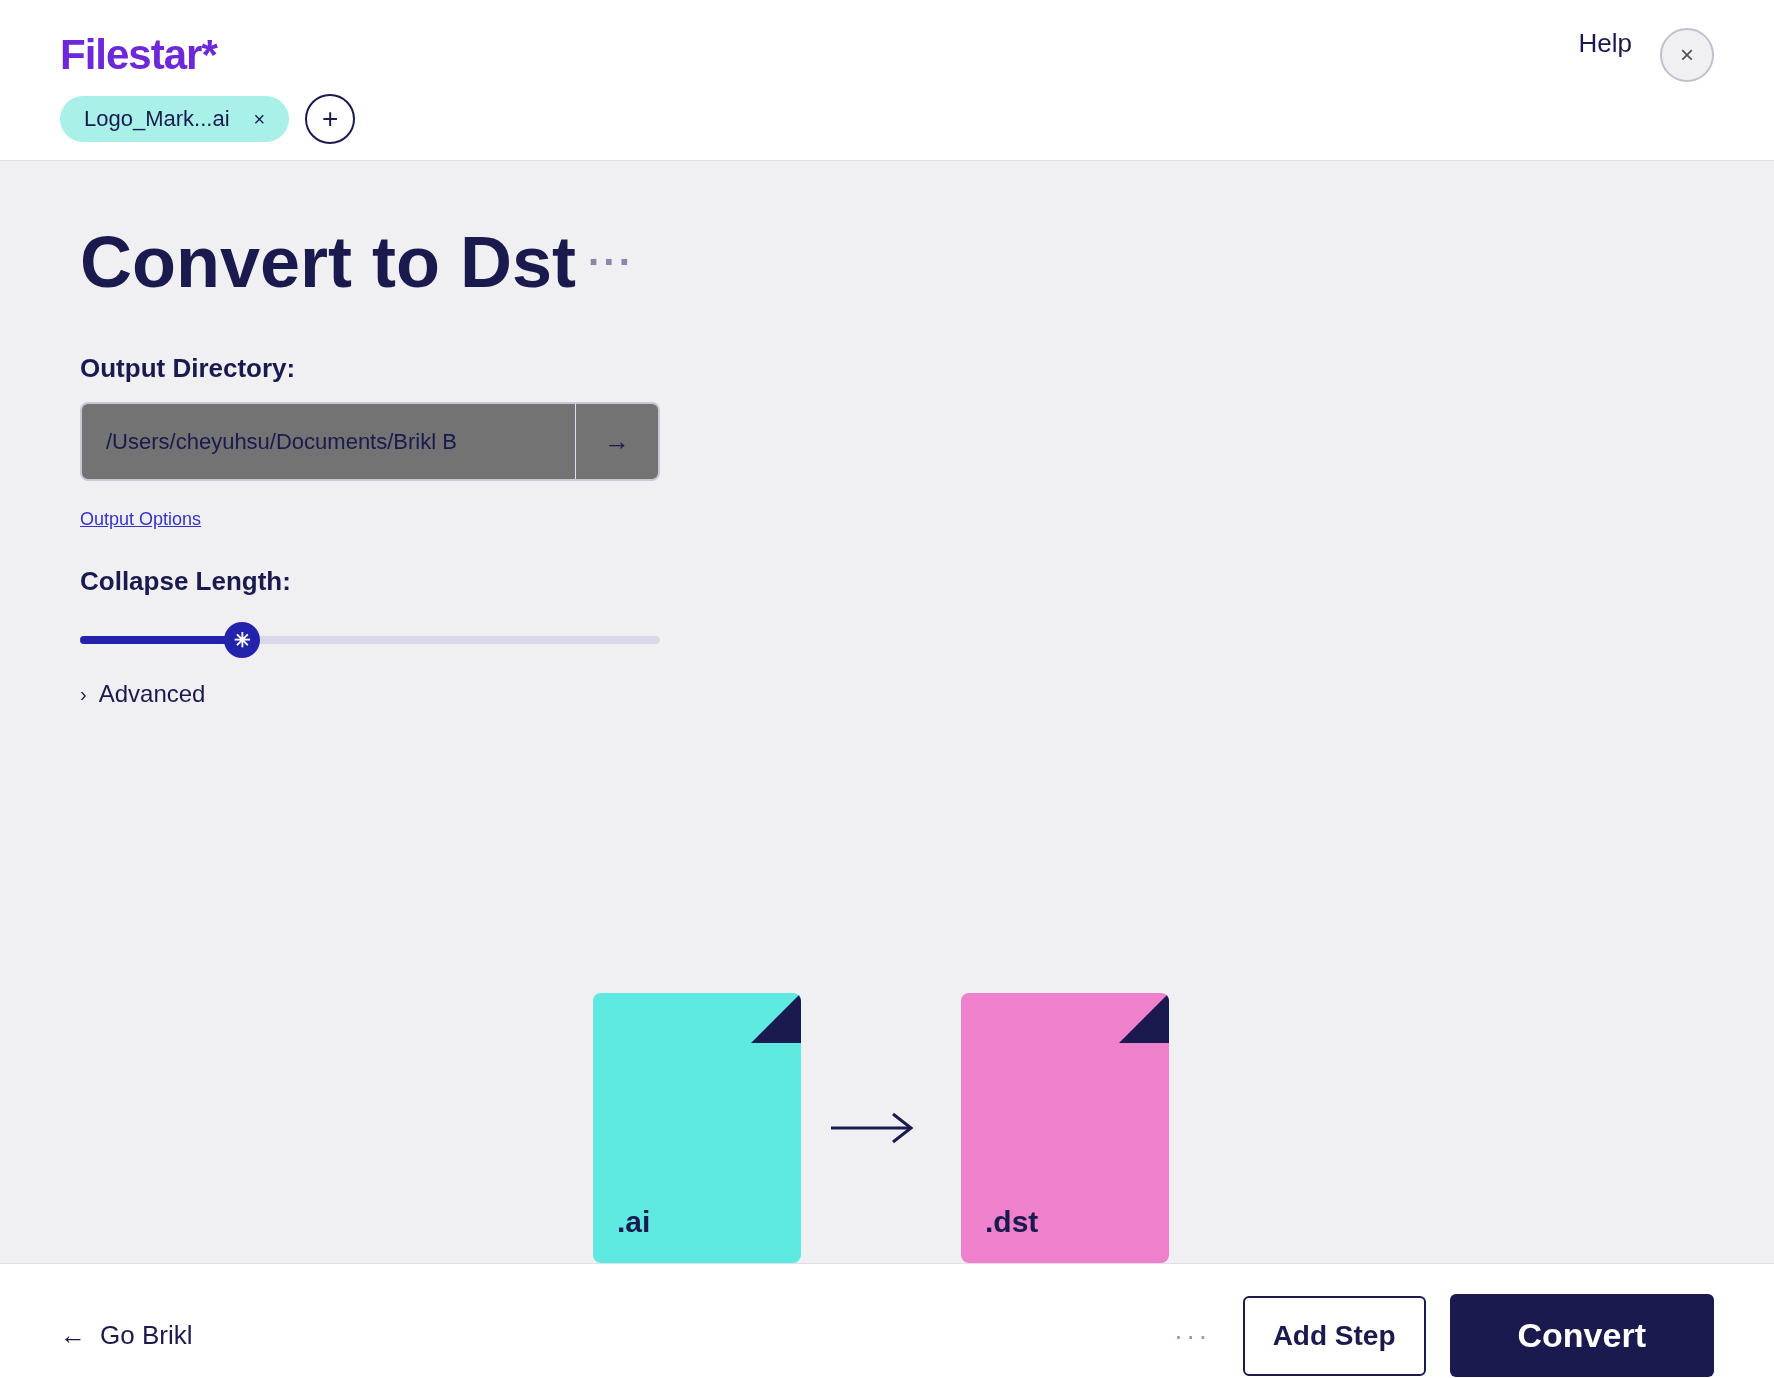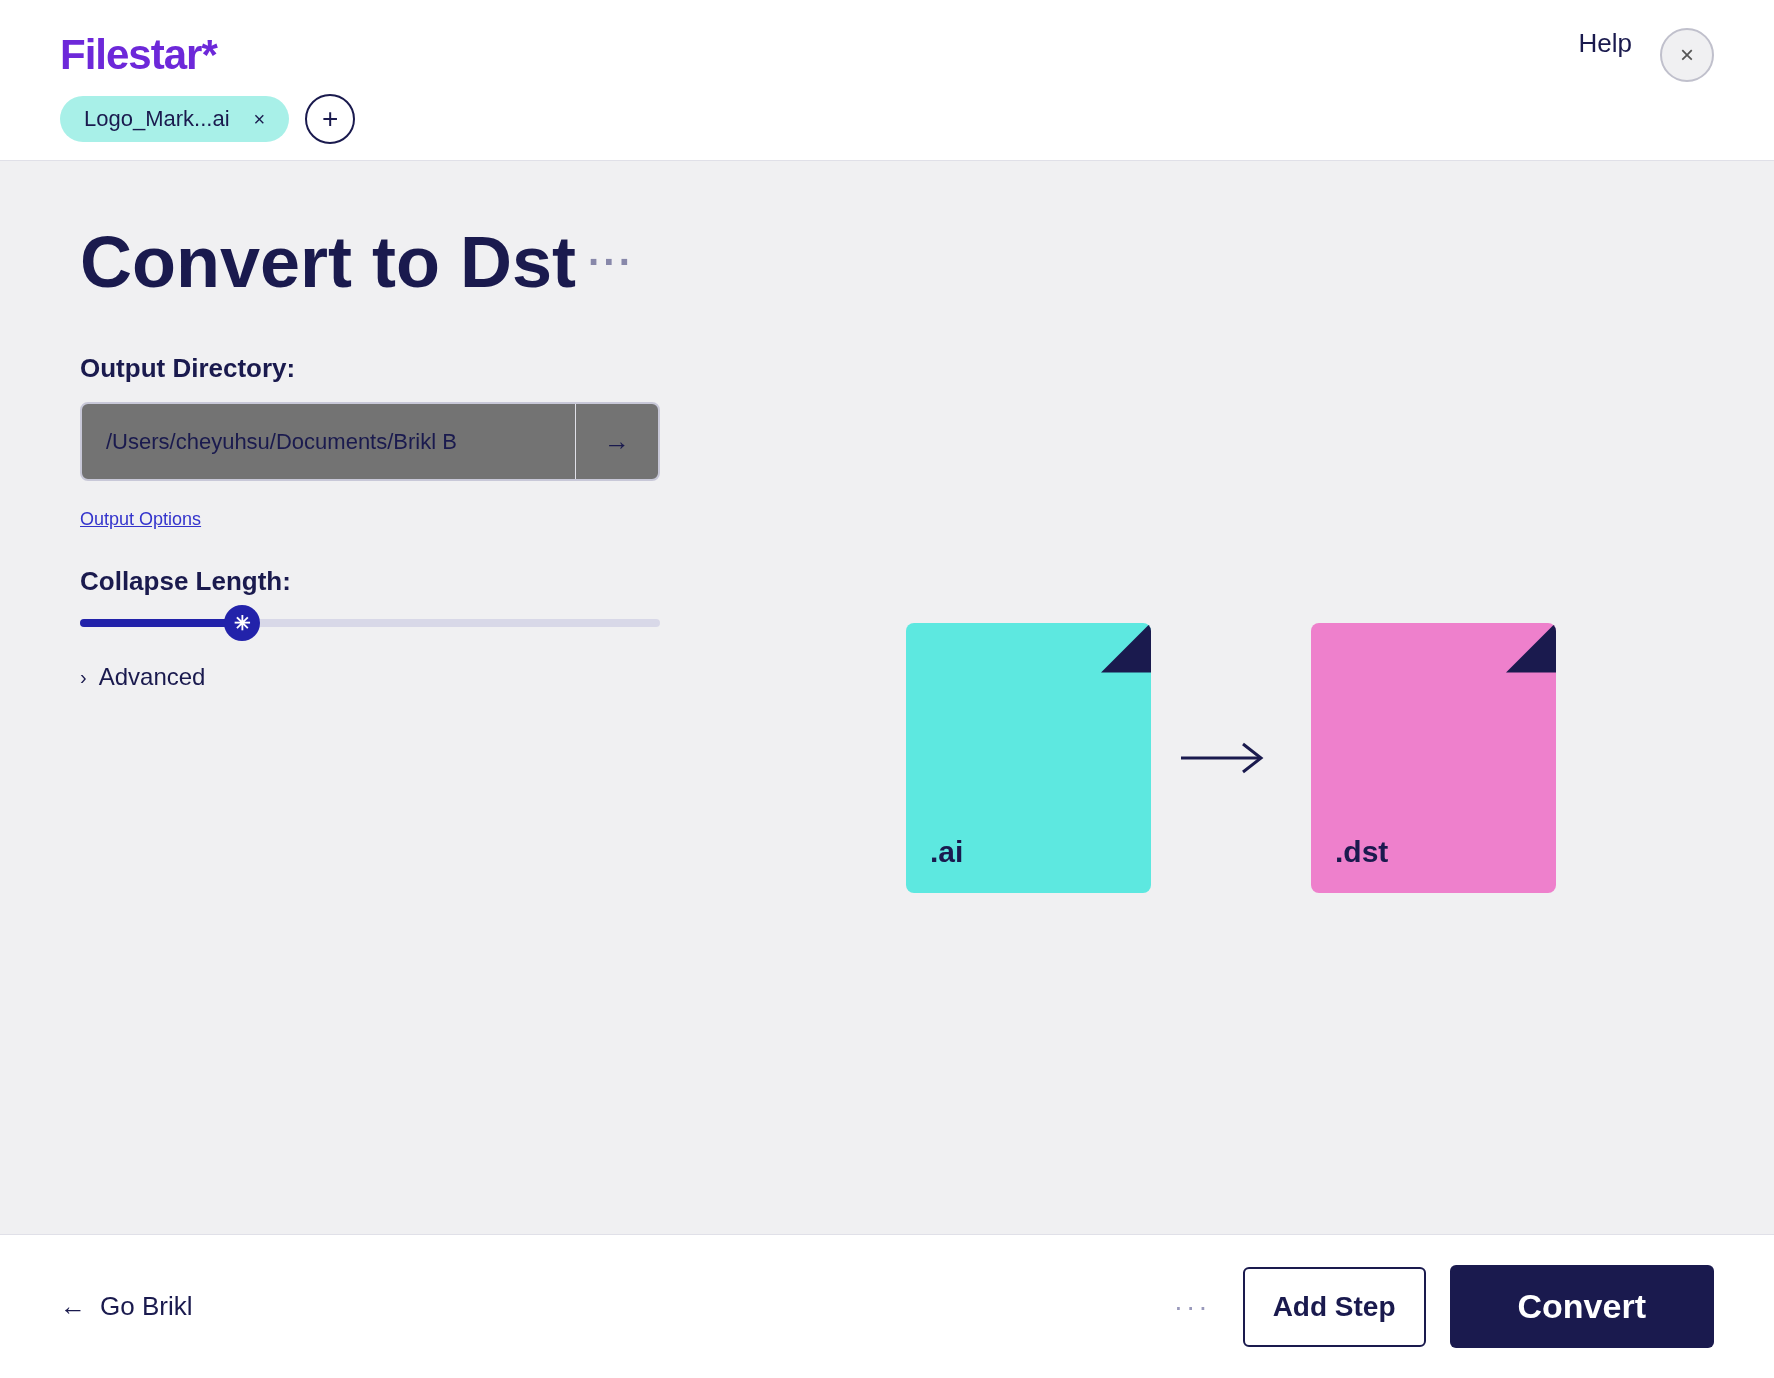--- a/index.html
+++ b/index.html
@@ -89,23 +89,23 @@
       justify-content: center;
       cursor: pointer;
       font-size: 28px;
       color: #1a1a4e;
     }
 
     
     .main {
       flex: 1;
       display: flex;
-      flex-direction: row;
+      flex-direction: column;
       padding: 60px 92px 0 80px;
-      gap: 20px;
+      gap: 32px;
     }
     .left-panel {
       flex: 0 0 680px;
     }
     .page-title {
       font-size: 72px;
       font-weight: 700;
       color: #1a1a4e;
       margin-bottom: 50px;
       display: flex;
@@ -158,21 +158,21 @@
       color: #3333cc;
       text-decoration: underline;
       cursor: pointer;
       margin-bottom: 36px;
       display: inline-block;
     }
     .collapse-label {
       font-size: 26px;
       font-weight: 700;
       color: #1a1a4e;
-      margin-bottom: 22px;
+      margin-bottom: 39px;
     }
     .slider-container {
       max-width: 580px;
       margin-bottom: 36px;
       position: relative;
     }
     .slider-track {
       width: 100%;
       height: 8px;
       background: #d8d8e8;
@@ -233,21 +233,21 @@
       justify-content: center;
       padding-top: 60px;
     }
     .conversion-illustration {
       display: flex;
       align-items: center;
       gap: 30px;
       position: relative;
     }
     .file-card {
-      width: 245px;
+      width: 208px;
       height: 270px;
       border-radius: 8px;
       position: relative;
       overflow: hidden;
     }
     .file-card-ai {
       background: #5de8e0;
     }
     .file-card-dst {
       background: #ee80cc;

